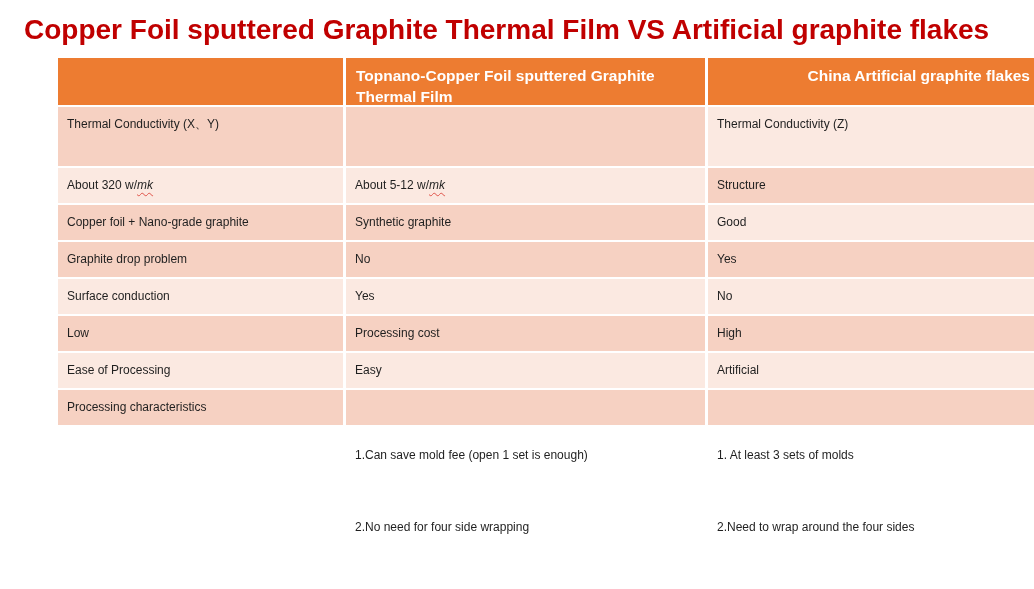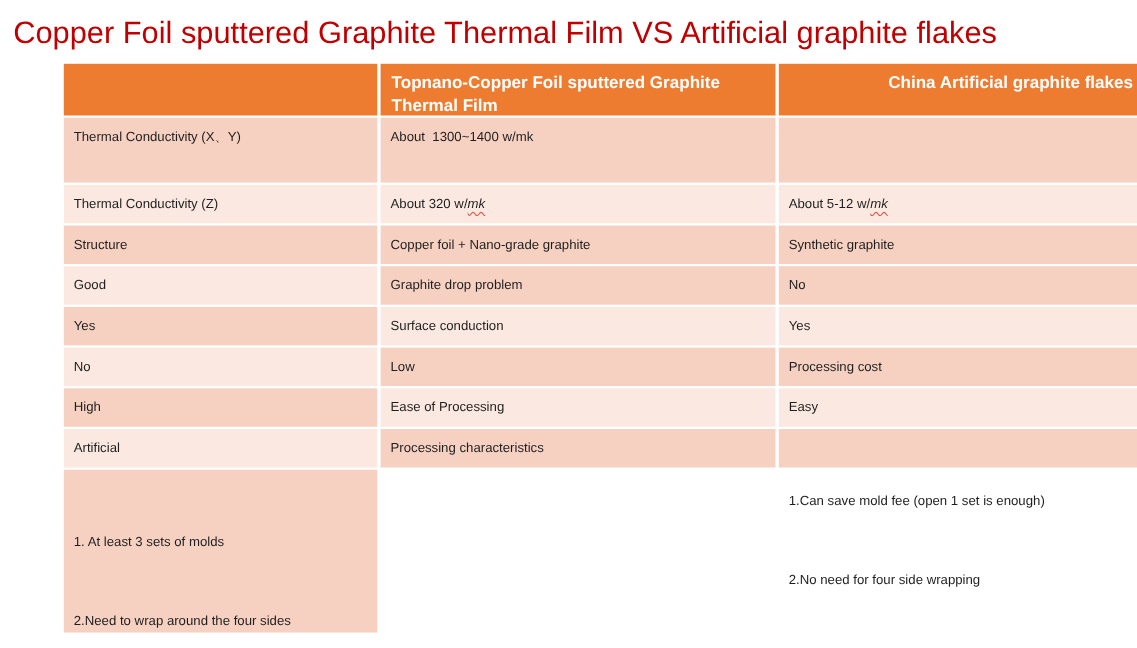--- a/index.html
+++ b/index.html
@@ -17,24 +17,24 @@
   .slide {
     position: relative;
     width: 1034px;
     height: 589px;
     background: var(--page-bg);
     overflow: hidden;
     font-family: "Liberation Sans", sans-serif;
   }
   .title {
     position: absolute;
-    left: 12px;
+    left: 24px;
     top: 14px;
     font-size: 28px;
-    font-weight: 400;
+    font-weight: 700;
     color: var(--title-color);
     white-space: nowrap;
     letter-spacing: 0px;
   }
   .tbl {
     position: absolute;
     left: 40px;
     top: 58px;
     width: 982px;
     display: grid;
@@ -81,21 +81,20 @@
 
   <div class="title">Copper Foil sputtered Graphite Thermal Film VS Artificial graphite flakes</div>
 
   <div class="tbl">
 
     <div class="cell th"></div>
     <div class="cell th">Topnano-Copper Foil sputtered Graphite Thermal Film</div>
     <div class="cell th center">China Artificial graphite flakes</div>
 
     <div class="cell dark">Thermal Conductivity (X、Y)</div>
-    <div class="cell dark">About  1300~1400 w/mk</div>
     <div class="cell dark lh-lg">
       <div class="line nowrap">Cheap version: About 120~200w/mk</div>
       <div class="line nowrap">Special treatment:About700~1500w/mk</div>
     </div>
 
     <div class="cell light">Thermal Conductivity (Z)</div>
     <div class="cell light"><span>About 320 w/</span><span class="sq">mk</span></div>
     <div class="cell light"><span>About 5-12 w/</span><span class="sq">mk</span></div>
 
     <div class="cell dark">Structure</div>

